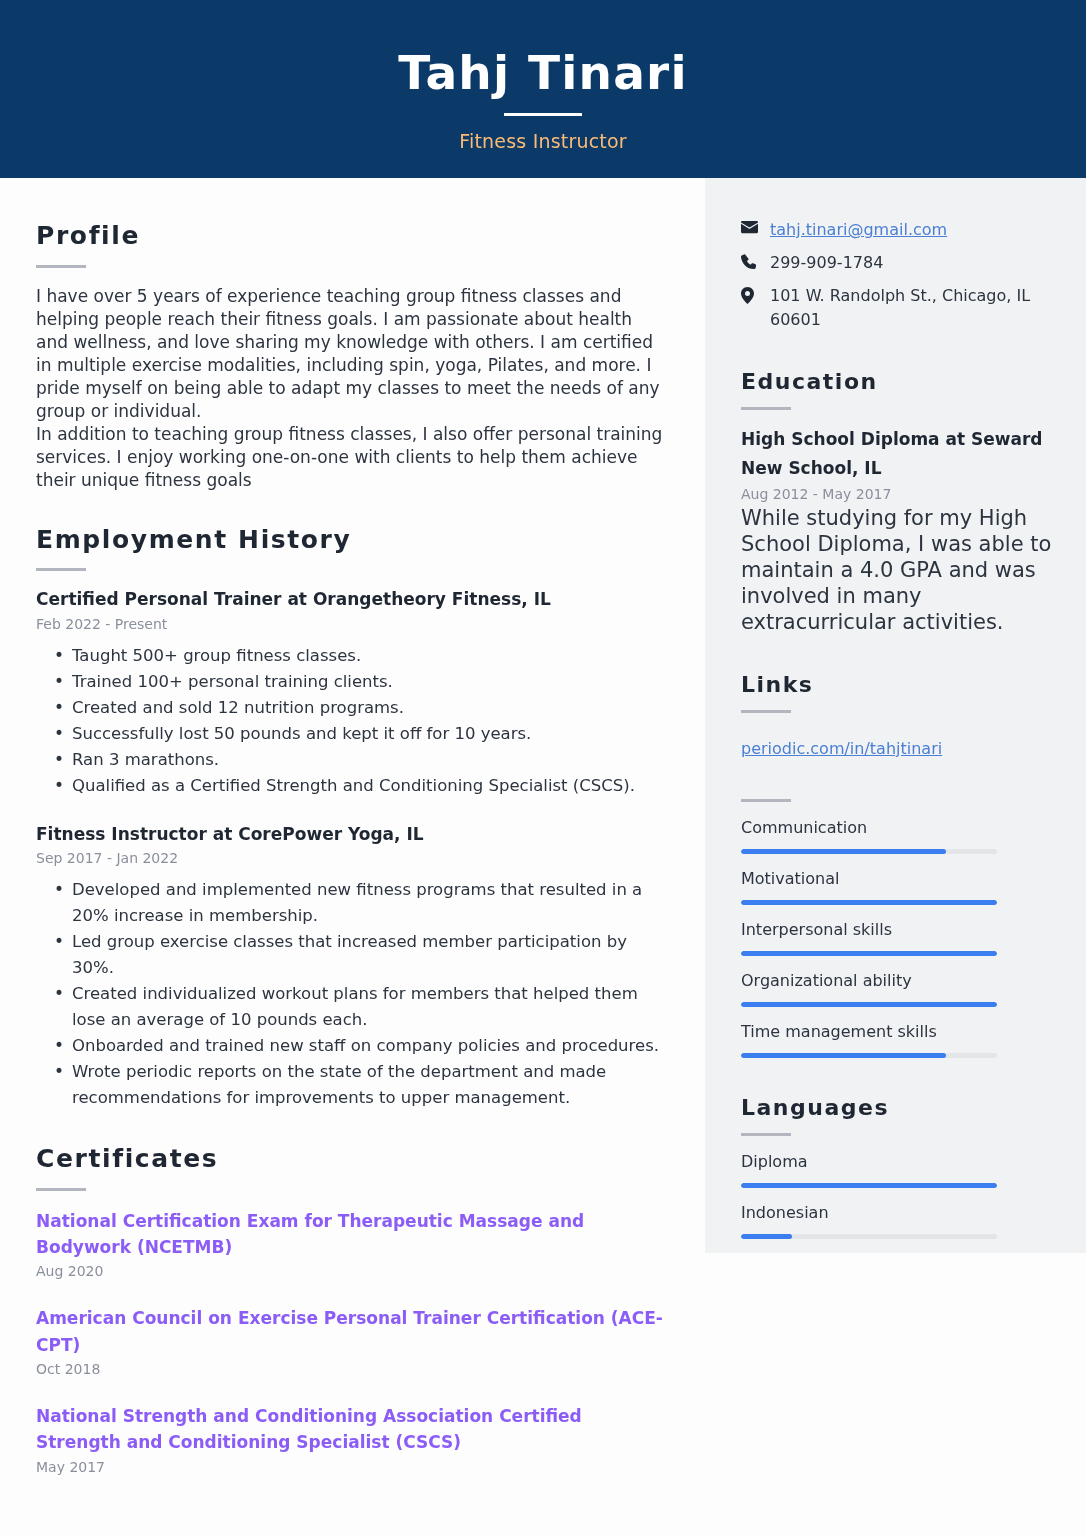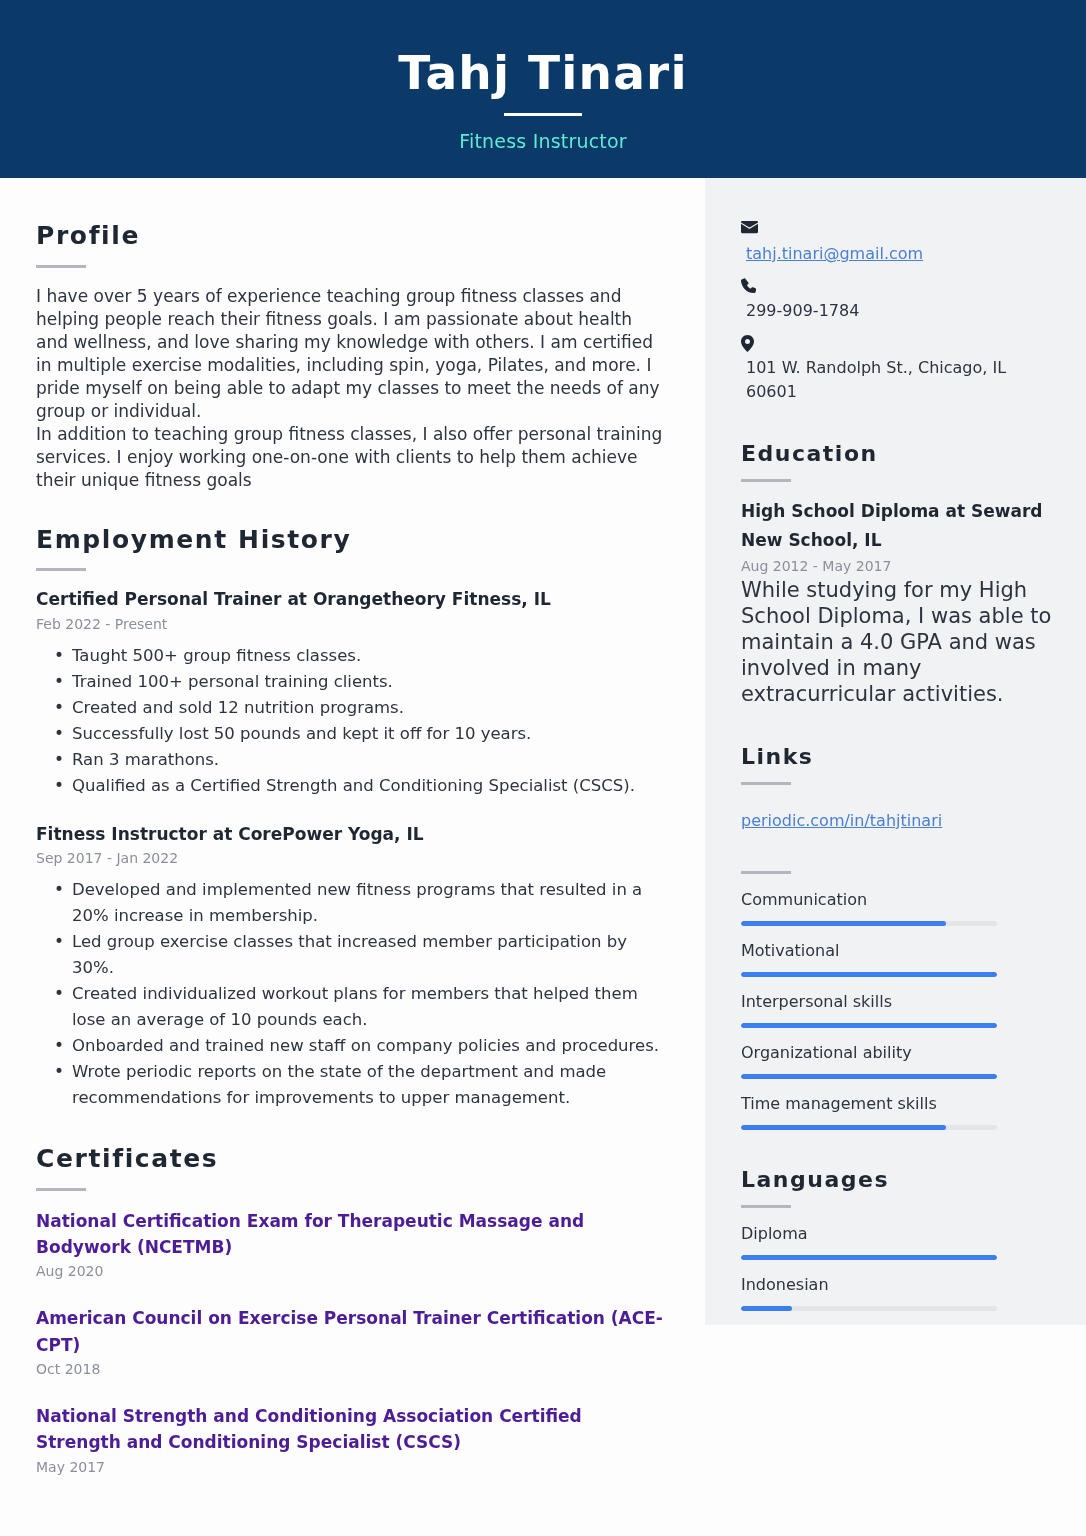--- a/index.html
+++ b/index.html
@@ -26,21 +26,21 @@
     letter-spacing: 1.2px;
     line-height: 1.05;
     text-align: center;
   }
   .header-rule {
     width: 78px; height: 3px;
     background: #ffffff;
     margin: 16px 0 14px 0;
   }
   .header-title {
-    color: #5eead4;
+    color: #fdba74;
     font-size: 19px;
     font-weight: 400;
     letter-spacing: 0.2px;
     text-align: center;
   }
 
   
   .body { display: flex; width: 1086px; height: 1358px; align-items: flex-start; }
   .main { width: 705px; background: #fdfdfd; padding: 44px 40px 0 36px; }
   .sidebar { width: 381px; background: #f1f2f4; padding: 40px 34px 0 36px; }
@@ -99,35 +99,34 @@
     color: #2c3440;
   }
   .job-entry { margin-top: 24px; }
   .job-entry.first { margin-top: 0; }
 
   .cert-entry { margin-top: 26px; }
   .cert-entry.first { margin-top: 0; }
   .cert-title {
     font-size: 17px;
     font-weight: 700;
-    color: #4c1d95;
+    color: #8b5cf6;
     line-height: 1.55;
   }
   .cert-date {
     font-size: 14px;
     color: #8a8f9c;
     margin-top: 3px;
   }
 
   
   .contact-row {
     display: flex;
     align-items: flex-start;
     margin-bottom: 9px;
-    flex-direction: column;
   }
   .contact-ico {
     width: 24px;
     flex: 0 0 24px;
     padding-top: 3px;
     color: #1f2733;
     display: flex;
     justify-content: flex-start;
   }
   .contact-ico svg { display: block; }

